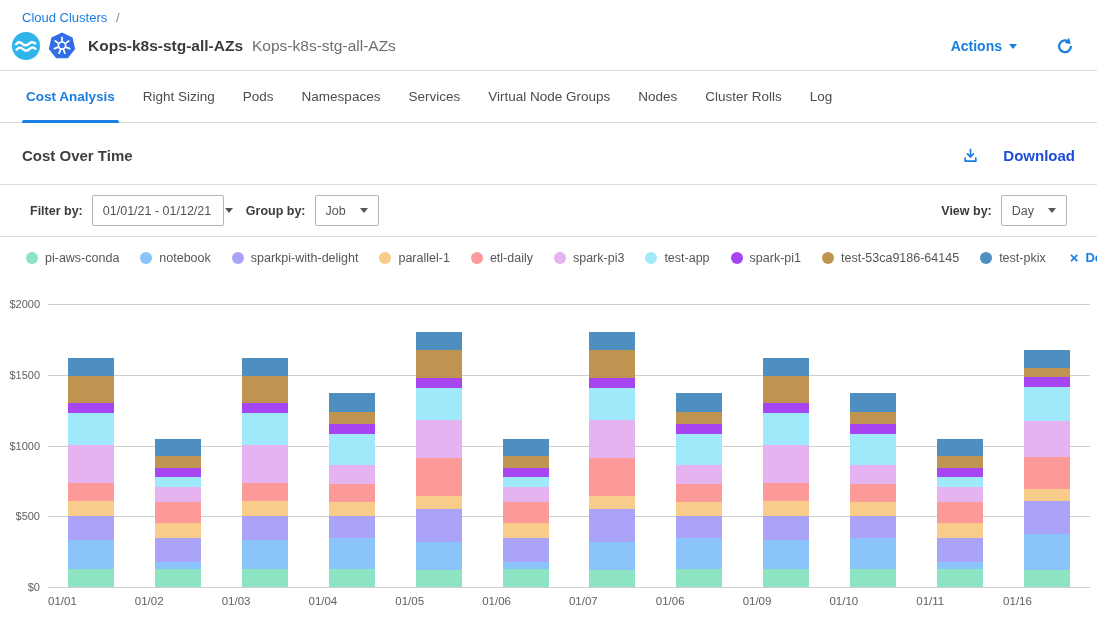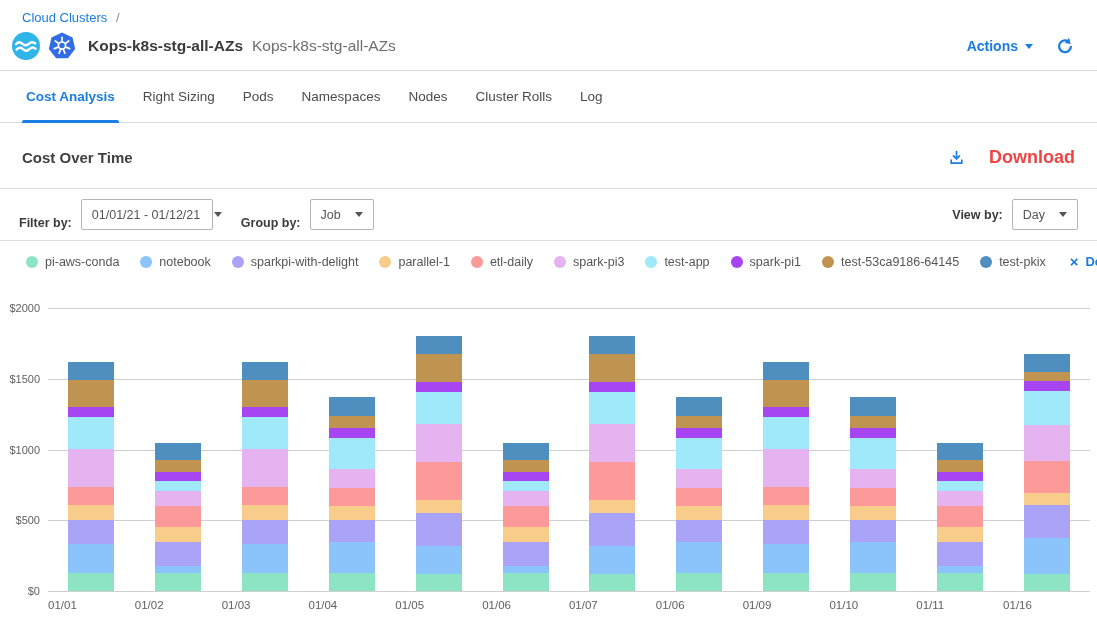--- a/index.html
+++ b/index.html
@@ -8,44 +8,44 @@
 
   
   .breadcrumb { padding: 10px 22px 0 22px; font-size: 13px; }
   .breadcrumb a { color: #1a7de2; text-decoration: none; cursor: pointer; }
   .breadcrumb .sep { color: #8a8a8a; margin-left: 5px; }
 
   .title-row { display: flex; align-items: center; padding: 7px 22px 10px 12px; }
   .logo { width: 28px; height: 28px; margin-right: 8px; flex: 0 0 auto; }
   .title { font-size: 15.5px; font-weight: bold; color: #3b3b3b; margin-left: 4px; }
   .subtitle { font-size: 15.5px; color: #6e6e6e; margin-left: 9px; }
-  .header-right { margin-left: auto; display: flex; align-items: center; gap: 22px; }
+  .header-right { margin-left: auto; display: flex; align-items: center; gap: 38px; }
   .actions-btn { display: flex; align-items: center; gap: 7px; color: #1a7de2; font-weight: bold; font-size: 14px; cursor: pointer; }
   .refresh { width: 20px; height: 20px; cursor: pointer; }
 
   .divider { border-top: 1px solid #d9d9d9; }
 
   
   .tabs { display: flex; align-items: stretch; height: 52px; border-bottom: 1px solid #d9d9d9; padding: 0 12px; }
   .tab { display: flex; align-items: center; padding: 0 14px; font-size: 13.5px; color: #4c4c4c; cursor: pointer; position: relative; }
   .tab.active { color: #1a7de2; font-weight: bold; }
   .tab.active::after { content: ""; position: absolute; left: 10px; right: 10px; bottom: -1px; height: 3px; background: #1a7de2; border-radius: 2px 2px 0 0; }
 
   
   .section-header { display: flex; align-items: center; padding: 24px 22px 20px 22px; }
   .section-title { font-size: 15px; font-weight: bold; color: #3f3f3f; }
-  .download { margin-left: auto; display: flex; align-items: center; gap: 24px; color: #ef4444; font-weight: bold; font-size: 18px; cursor: pointer; }
-
-  
-  .filter-bar { display: flex; align-items: flex-end; padding: 10px 19px; border-top: 1px solid #dedede; border-bottom: 1px solid #dedede; }
+  .download { margin-left: auto; display: flex; align-items: center; gap: 24px; color: #1d4ed8; font-weight: bold; font-size: 15px; cursor: pointer; }
+
+  
+  .filter-bar { display: flex; align-items: center; padding: 10px 30px; border-top: 1px solid #dedede; border-bottom: 1px solid #dedede; }
   .f-label { font-size: 12.5px; font-weight: bold; color: #3b3b3b; margin-right: 9px; white-space: nowrap; }
   .select { display: flex; align-items: center; gap: 14px; border: 1px solid #b5b5b5; border-radius: 2px; background: #fff; height: 31px; padding: 0 10px; font-size: 12.5px; color: #555; cursor: pointer; white-space: nowrap; }
   .caret { width: 0; height: 0; border-left: 4.5px solid transparent; border-right: 4.5px solid transparent; border-top: 5px solid #555; display: inline-block; }
   .caret.blue { border-top-color: #1a7de2; }
-  .gap-l { margin-left: 28px; }
+  .gap-l { margin-left: 22px; }
   .add-filter { margin-left: 20px; border: 1px solid #1a7de2; color: #1a7de2; background: #fff; font-weight: bold; font-size: 13.5px; font-family: inherit; padding: 0 16px; height: 32px; border-radius: 3px; cursor: pointer; }
   .view-by { margin-left: auto; display: flex; align-items: center; }
 
   
   .legend-row { display: flex; align-items: center; padding: 13px 22px 9px 26px; }
   .legend-items { display: flex; align-items: center; flex-wrap: nowrap; gap: 21px; }
   .legend-item { display: flex; align-items: center; gap: 7px; font-size: 12.5px; color: #565656; cursor: pointer; white-space: nowrap; }
   .legend-item .dot { width: 12px; height: 12px; border-radius: 50%; flex: 0 0 auto; }
   .deselect-all { display: flex; align-items: center; gap: 7px; color: #1a7de2; font-weight: bold; font-size: 13px; cursor: pointer; margin-left: 24px; white-space: nowrap; }
   .deselect-all .x { font-size: 15px; font-weight: bold; line-height: 1; }
@@ -103,20 +103,22 @@
   </div>
 </div>
 
 <div class="divider"></div>
 
 <div class="tabs">
     <div class="tab active">Cost Analysis</div>
     <div class="tab">Right Sizing</div>
     <div class="tab">Pods</div>
     <div class="tab">Namespaces</div>
+    <div class="tab">Services</div>
+    <div class="tab">Virtual Node Groups</div>
     <div class="tab">Nodes</div>
     <div class="tab">Cluster Rolls</div>
     <div class="tab">Log</div>
   </div>
 
 <div class="section-header">
   <span class="section-title">Cost Over Time</span>
   <div class="download">
     <svg width="17" height="17" viewBox="0 0 24 24">
       <g fill="none" stroke="#1a7de2" stroke-width="2.4" stroke-linecap="round" stroke-linejoin="round">

